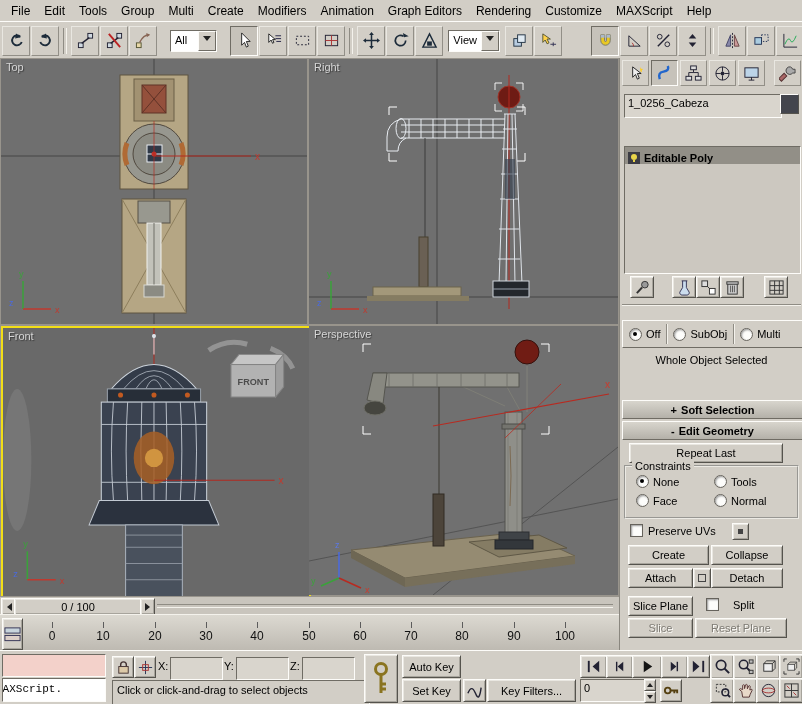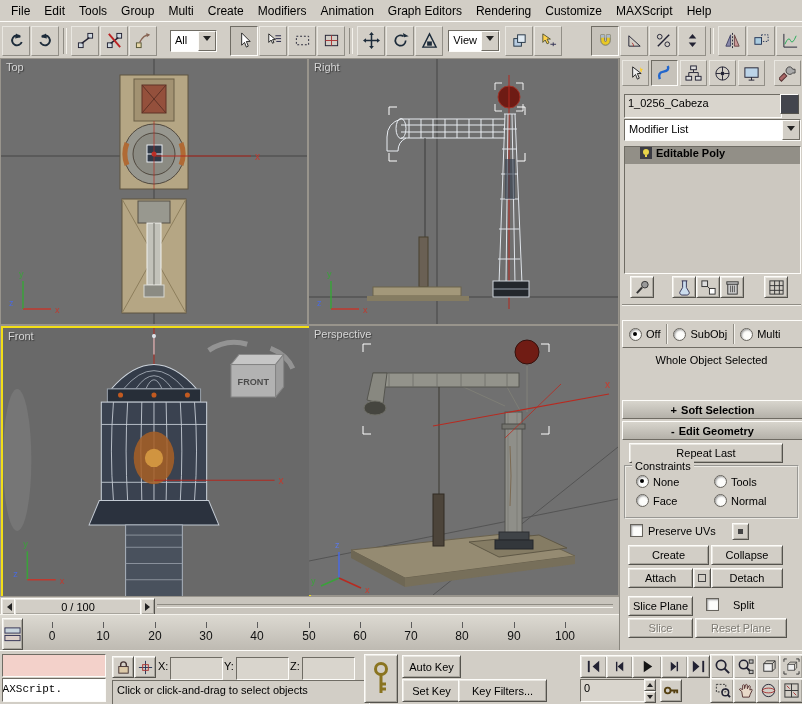--- a/index.html
+++ b/index.html
@@ -593,29 +593,23 @@
     <div class="tbtn" style="width:25px;height:24px;margin-left:auto">
         <svg class="ic" viewBox="0 0 18 18">
           <use href="#g-tab-util"></use>
         </svg>
       </div>
   </div>
 
   <div class="abs field" style="left:4px;top:36px;width:150px;height:18px">1_0256_Cabeza</div>
   <div class="abs" style="left:160px;top:36px;width:17px;height:18px;background:#43454d;border:1px solid;border-color:#fdfcf9 #55534d #55534d #fdfcf9"></div>
 
-  <div class="abs combo" style="left:4px;top:61px;width:175px">
-    <span class="val">Modifier List</span>
-    <span class="drop">
-        <span class="tri-down" style="margin-top:0"></span>
-      </span>
-  </div>
 
   <div class="abs sunken" style="left:4px;top:88px;width:175px;height:126px;background:#ccc8c0">
-    <div style="height:17px;background:#928f87;display:flex;align-items:flex-start;gap:4px;padding:0 15px">
+    <div style="height:17px;background:#928f87;display:flex;align-items:flex-end;gap:4px;padding:0 3px">
       <svg width="12" height="12" viewBox="0 0 12 12">
           <use href="#g-bulb"></use>
         </svg>
       <span style="font-weight:bold">Editable Poly</span>
     </div>
   </div>
 
   <div class="abs pbtn" style="left:10px;top:218px;width:22px;height:20px">
       <svg class="ic" viewBox="0 0 18 18">
         <use href="#g-pin"></use>
@@ -783,21 +777,21 @@
     </div>
 
   <div class="abs pbtn" style="left:402px;top:4px;width:57px;height:21px">Auto Key</div>
   <div class="abs pbtn" style="left:402px;top:28px;width:57px;height:21px">Set Key</div>
 
   <div class="abs pbtn" style="left:463px;top:28px;width:21px;height:21px">
       <svg class="ic" viewBox="0 0 18 18">
         <use href="#g-wave"></use>
       </svg>
     </div>
-  <div class="abs pbtn" style="left:458px;top:28px;width:87px;height:21px">Key Filters...</div>
+  <div class="abs pbtn" style="left:487px;top:28px;width:87px;height:21px">Key Filters...</div>
 
   <div class="abs pbtn" style="left:580px;top:4px;width:25px;height:21px">
       <svg class="ic" viewBox="0 0 18 18">
         <use href="#g-gostart"></use>
       </svg>
     </div>
   <div class="abs pbtn" style="left:606px;top:4px;width:25px;height:21px">
       <svg class="ic" viewBox="0 0 18 18">
         <use href="#g-prevf"></use>
       </svg>

